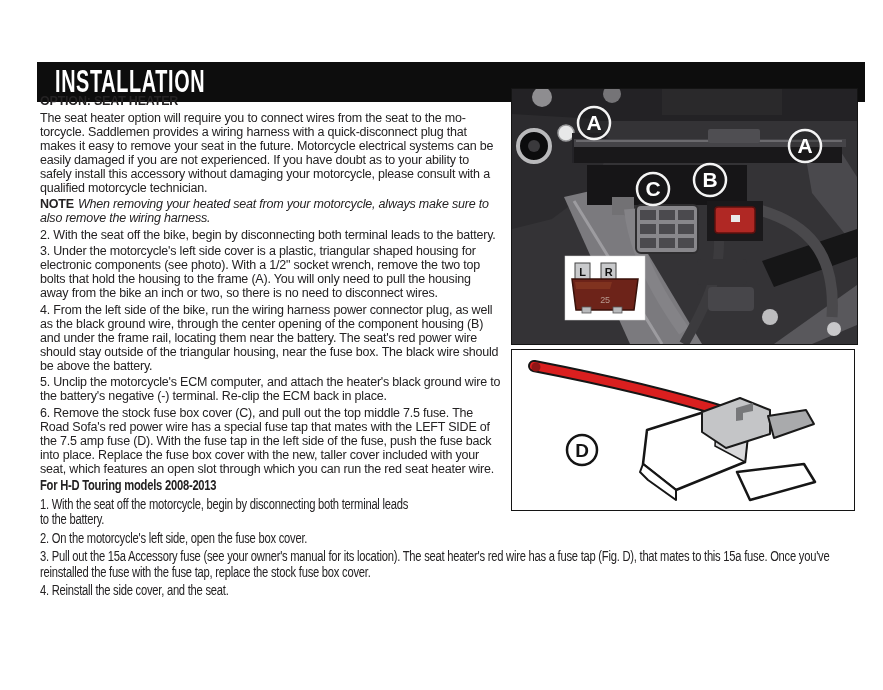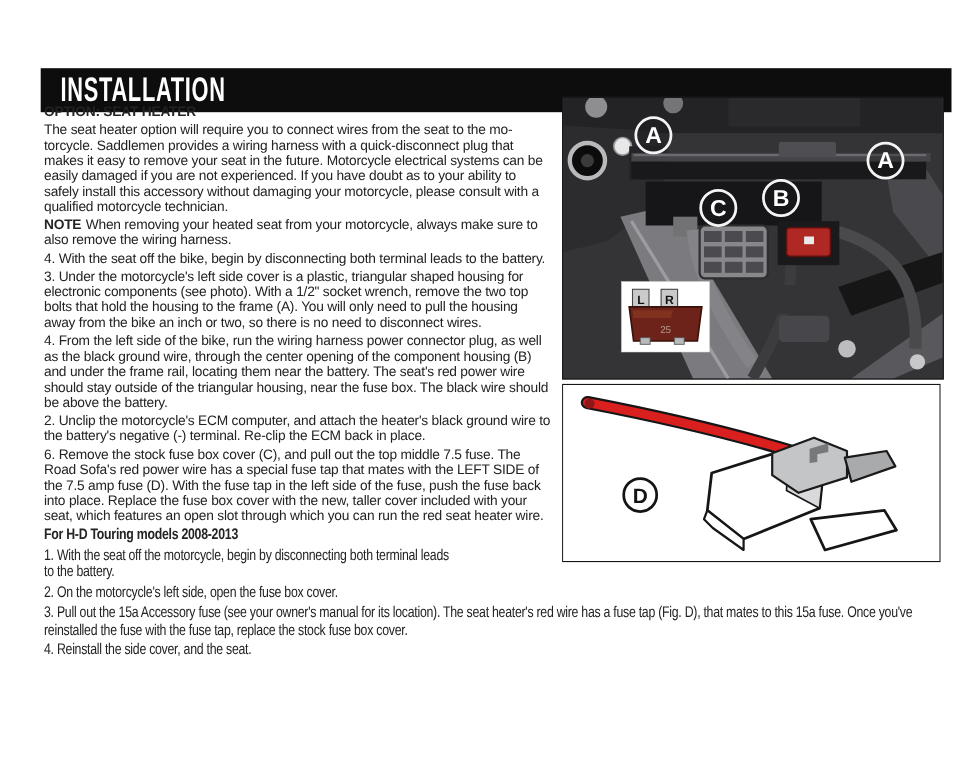--- a/index.html
+++ b/index.html
@@ -20,21 +20,21 @@
     font-size:12.5px;line-height:14px;letter-spacing:-0.2px;
   }
   .figures{float:right;width:347px;margin:-4px 0 6px 10px;}
   .figure-photo{width:345px;height:255px;border:1px solid #141414;background:#343336;}
   .figure-diagram{width:342px;height:160px;border:1.5px solid #141414;background:#fff;margin-top:4px;}
   .figure-photo svg,.figure-diagram svg{display:block;}
   p{margin:0 0 2.5px 0;}
   .bold-heading{font-weight:bold;margin-top:2px;}
   .note-para{margin-top:2px;}
   .note-label{font-weight:bold;margin-right:4px;}
-  .note-text{}
+  .note-text{font-style:italic;}
   .condensed{
     transform:scaleX(0.8);transform-origin:0 0;width:125%;
     font-size:14px;line-height:15.5px;letter-spacing:-0.3px;
   }
   .condensed p{margin:0 0 3px 0;}
   .callout-circle{fill:rgba(25,25,25,0.35);stroke:#f4f4f4;stroke-width:2.5;}
   .callout-letter{fill:#ffffff;font-weight:bold;font-size:21px;text-anchor:middle;
     font-family:"Liberation Sans","DejaVu Sans",sans-serif;}
   .callout-circle-dark{fill:#ffffff;stroke:#141414;stroke-width:2.5;}
   .callout-letter-dark{fill:#141414;font-weight:bold;font-size:19px;text-anchor:middle;
@@ -170,24 +170,24 @@
       </div>
     </div>
 
     <p class="bold-heading">OPTION: SEAT HEATER</p>
     <p>The seat heater option will require you to connect wires from the seat to the mo-torcycle. Saddlemen provides a wiring harness with a quick-disconnect plug that makes it easy to remove your seat in the future. Motorcycle electrical systems can be easily damaged if you are not experienced. If you have doubt as to your ability to safely install this accessory without damaging your motorcycle, please consult with a qualified motorcycle technician.</p>
 
     <p class="note-para">
       <span class="note-label">NOTE</span><span class="note-text">When removing your heated seat from your motorcycle, always make sure to also remove the wiring harness.</span>
     </p>
 
-    <p>4. With the seat off the bike, begin by disconnecting both terminal leads to the battery.</p>
+    <p>2. With the seat off the bike, begin by disconnecting both terminal leads to the battery.</p>
     <p>3. Under the motorcycle's left side cover is a plastic, triangular shaped housing for electronic components (see photo). With a 1/2" socket wrench, remove the two top bolts that hold the housing to the frame (A). You will only need to pull the housing away from the bike an inch or two, so there is no need to disconnect wires.</p>
     <p>4. From the left side of the bike, run the wiring harness power connector plug, as well as the black ground wire, through the center opening of the component housing (B) and under the frame rail, locating them near the battery. The seat's red power wire should stay outside of the triangular housing, near the fuse box. The black wire should be above the battery.</p>
-    <p>2. Unclip the motorcycle's ECM computer, and attach the heater's black ground wire to the battery's negative (-) terminal. Re-clip the ECM back in place.</p>
+    <p>5. Unclip the motorcycle's ECM computer, and attach the heater's black ground wire to the battery's negative (-) terminal. Re-clip the ECM back in place.</p>
     <p>6. Remove the stock fuse box cover (C), and pull out the top middle 7.5 fuse. The Road Sofa's red power wire has a special fuse tap that mates with the LEFT SIDE of the 7.5 amp fuse (D). With the fuse tap in the left side of the fuse, push the fuse back into place. Replace the fuse box cover with the new, taller cover included with your seat, which features an open slot through which you can run the red seat heater wire.</p>
 
     <div class="condensed">
       <p class="bold-heading">For H-D Touring models 2008-2013</p>
       <p>1. With the seat off the motorcycle, begin by disconnecting both terminal leads to the battery.</p>
       <p>2. On the motorcycle's left side, open the fuse box cover.</p>
       <p>3. Pull out the 15a Accessory fuse (see your owner's manual for its location). The seat heater's red wire has a fuse tap (Fig. D), that mates to this 15a fuse. Once you've reinstalled the fuse with the fuse tap, replace the stock fuse box cover.</p>
       <p>4. Reinstall the side cover, and the seat.</p>
     </div>
 

